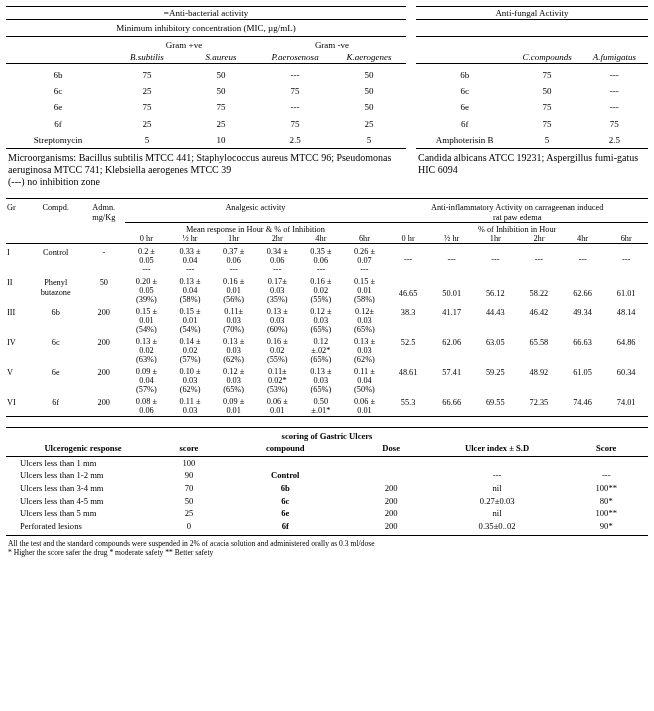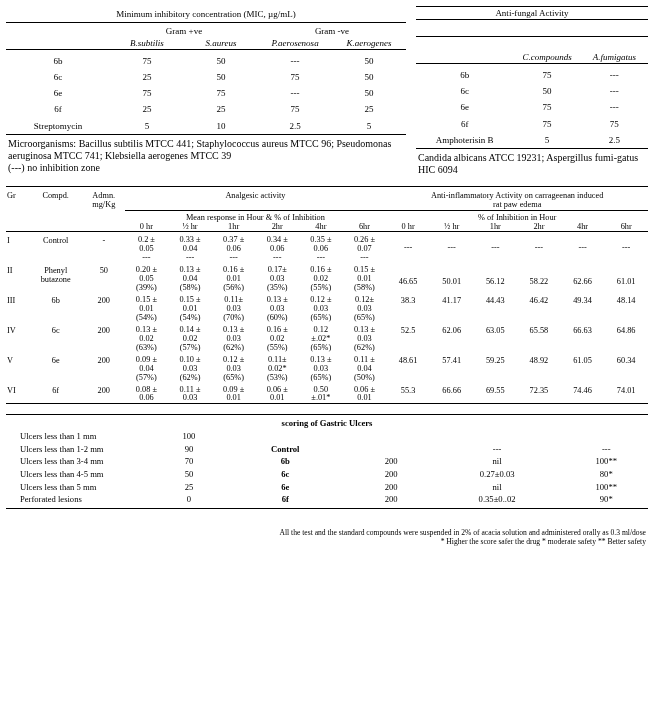--- a/index.html
+++ b/index.html
@@ -59,44 +59,46 @@
   #sec2 { margin: 8px 6px 0 6px; }
   #sec2 td { font-size: 8.3px; padding: 0 1px; }
   .cellstack { line-height: 1.08; margin-top: 24px; }
   .pct { font-size: 8.3px; }
 
   
   #sec3 { margin: 10px 6px 0 6px; }
   #sec3 td { font-size: 8.6px; }
   .note3 {
     font-size: 7.6px;
-    text-align: right;
+    text-align: left;
     line-height: 1.25;
     padding: 3px 2px 0 2px;
-    margin-top: 16px;
   }
   .spacer-row td { height: 3px; padding: 0; }
 </style>
 </head>
 <body>
 
 <div class="page">
 
   <div id="sec1">
 
     <div class="left-block">
       <table>
         <colgroup>
           <col style="width:26%">
             <col style="width:18.5%">
             <col style="width:18.5%">
             <col style="width:18.5%">
             <col style="width:18.5%">
         </colgroup>
         <tbody>
+            <tr class="rule-top rule-bot">
+          <td colspan="5">=Anti-bacterial activity</td>
+        </tr>
         <tr>
           <td colspan="5" style="padding-top:3px;padding-bottom:3px;">Minimum inhibitory concentration (MIC, µg/mL)</td>
         </tr>
         <tr class="rule-top">
           <td style="padding-top:3px"></td>
           <td colspan="2" style="padding-top:3px">Gram +ve</td>
           <td colspan="2" style="padding-top:3px">Gram -ve</td>
         </tr>
         <tr class="rule-bot">
           <td></td>
@@ -513,20 +515,28 @@
           <col style="width:9%">
           <col style="width:21%">
           <col style="width:12%">
           <col style="width:21%">
           <col style="width:13%">
       </colgroup>
       <tbody>
           <tr class="rule-top">
         <td colspan="6" class="bold" style="padding-top:4px">scoring of Gastric Ulcers</td>
       </tr>
+      <tr class="rule-bot">
+        <td class="bold" style="padding:2px">Ulcerogenic response</td>
+        <td class="bold" style="padding:2px">score</td>
+        <td class="bold" style="padding:2px">compound</td>
+        <td class="bold" style="padding:2px">Dose</td>
+        <td class="bold" style="padding:2px">Ulcer index ± S.D</td>
+        <td class="bold" style="padding:2px">Score</td>
+      </tr>
 
       <tr>
         <td class="left" style="padding-left:14px;padding-top:2px">Ulcers less than 1 mm</td>
         <td style="padding-top:2px">100</td>
         <td class="bold" style="padding-top:2px"></td>
         <td style="padding-top:2px"></td>
         <td style="padding-top:2px"></td>
         <td style="padding-top:2px"></td>
       </tr>
       <tr>

